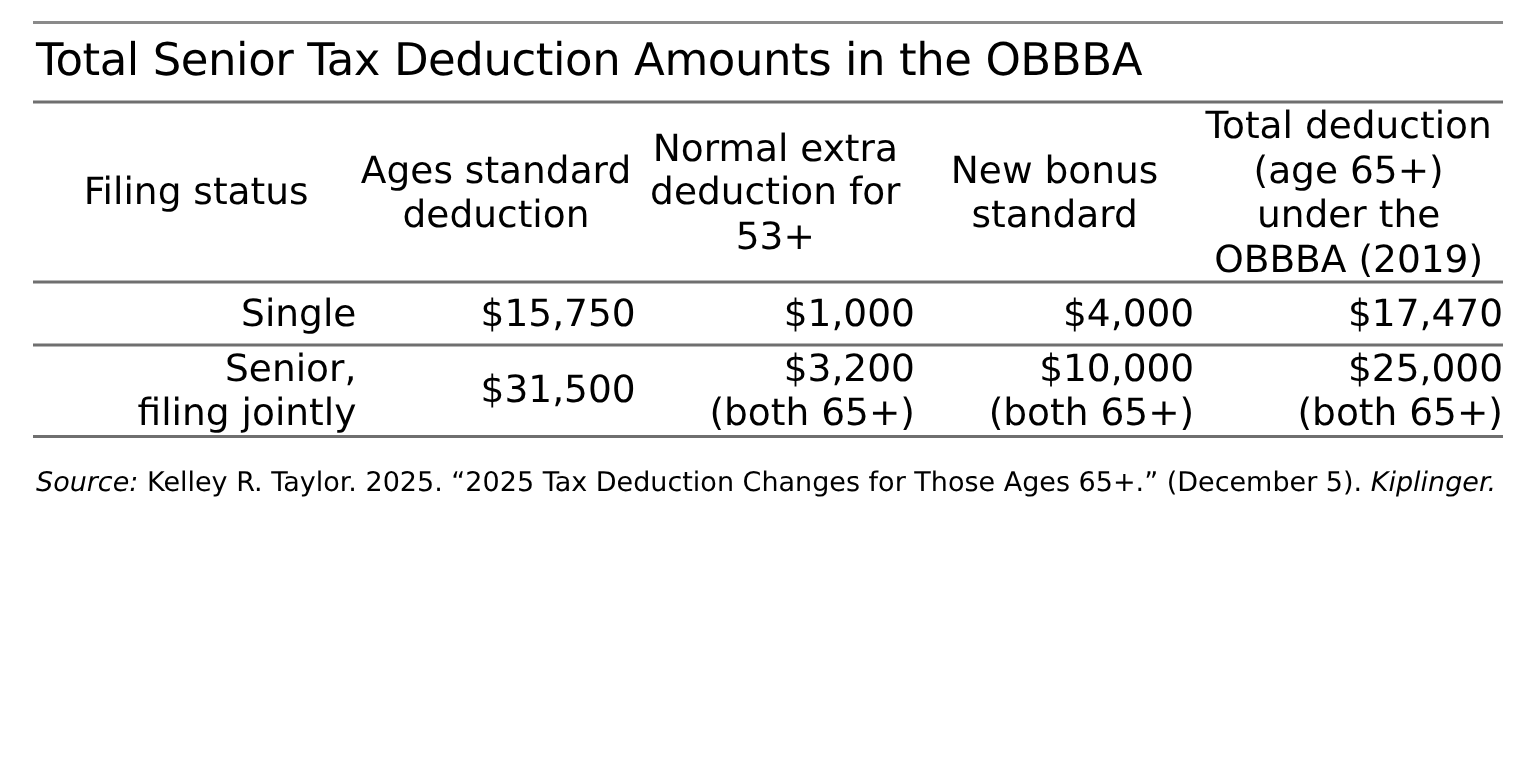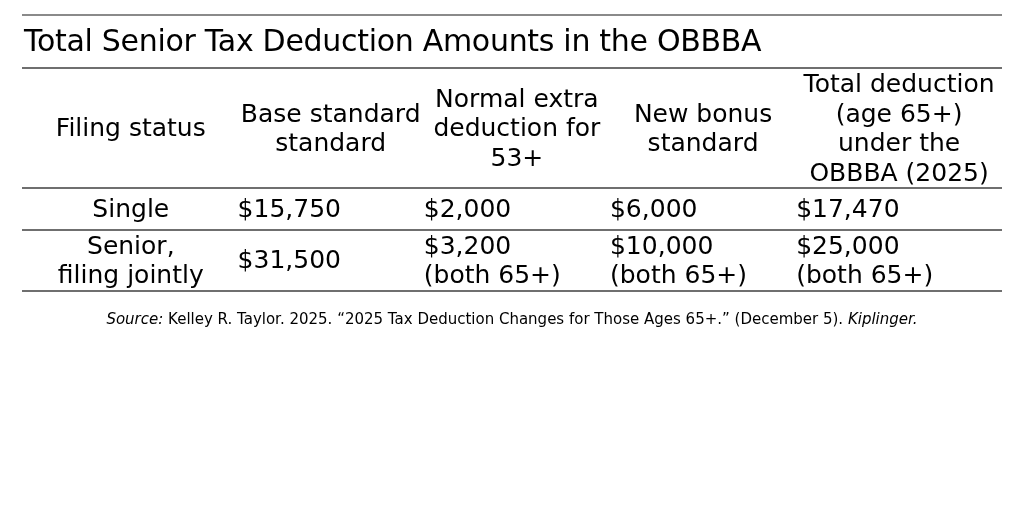--- a/index.html
+++ b/index.html
@@ -58,42 +58,41 @@
     padding-left: 2px;
     vertical-align: middle;
   }
   thead tr {
     border-top: 2px solid #6f6f6f;
     border-bottom: 2px solid #6f6f6f;
   }
   tbody td {
     font-size: 25px;
     line-height: 1.18;
-    text-align: left;
+    text-align: right;
     padding: 6px 4px;
   }
   tbody td.col-status {
-    text-align: center;
+    text-align: right;
     padding-left: 2px;
   }
   tbody tr {
     border-bottom: 2px solid #6f6f6f;
   }
   tbody tr:first-child td {
     padding-top: 5px;
     padding-bottom: 5px;
   }
   .sub {
     display: block;
   }
   .source {
-    font-size: 15px;
+    font-size: 18px;
     line-height: 1.3;
     padding: 18px 2px 0 2px;
-    text-align: center;
   }
   .source i {
     font-style: italic;
   }
   
   col.c1 { width: 22.0%; }
   col.c2 { width: 19.0%; }
   col.c3 { width: 19.0%; }
   col.c4 { width: 19.0%; }
   col.c5 { width: 21.0%; }
@@ -111,39 +110,39 @@
     <colgroup>
       <col class="c1">
         <col class="c2">
         <col class="c3">
         <col class="c4">
         <col class="c5">
     </colgroup>
     <thead>
       <tr>
         <th class="col-status">Filing status</th>
-        <th>Base standard standard</th>
+        <th>Ages standard deduction</th>
         <th>Normal extra deduction for 53+</th>
         <th>New bonus standard</th>
-        <th>Total deduction (age 65+) under the OBBBA (2025)</th>
+        <th>Total deduction (age 65+) under the OBBBA (2019)</th>
       </tr>
     </thead>
     <tbody>
       <tr>
         <td class="col-status">
           <span class="sub">Single</span>
         </td>
         <td>
           <span class="sub">$15,750</span>
         </td>
         <td>
-          <span class="sub">$2,000</span>
+          <span class="sub">$1,000</span>
         </td>
         <td>
-          <span class="sub">$6,000</span>
+          <span class="sub">$4,000</span>
         </td>
         <td>
           <span class="sub">$17,470</span>
         </td>
       </tr>
       <tr>
         <td class="col-status">
           <span class="sub">Senior,</span>
           <span class="sub">filing jointly</span>
         </td>

